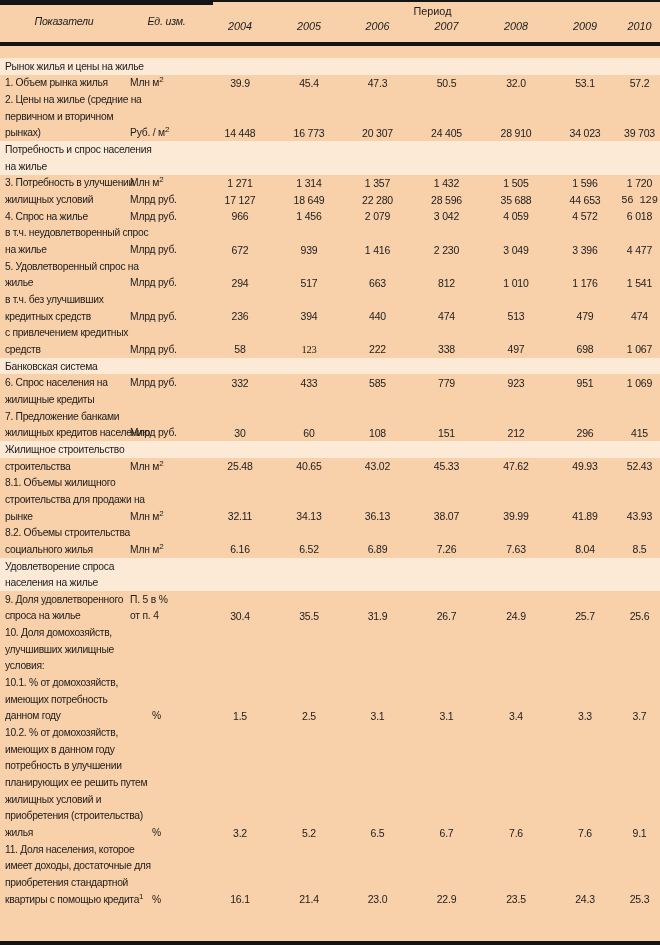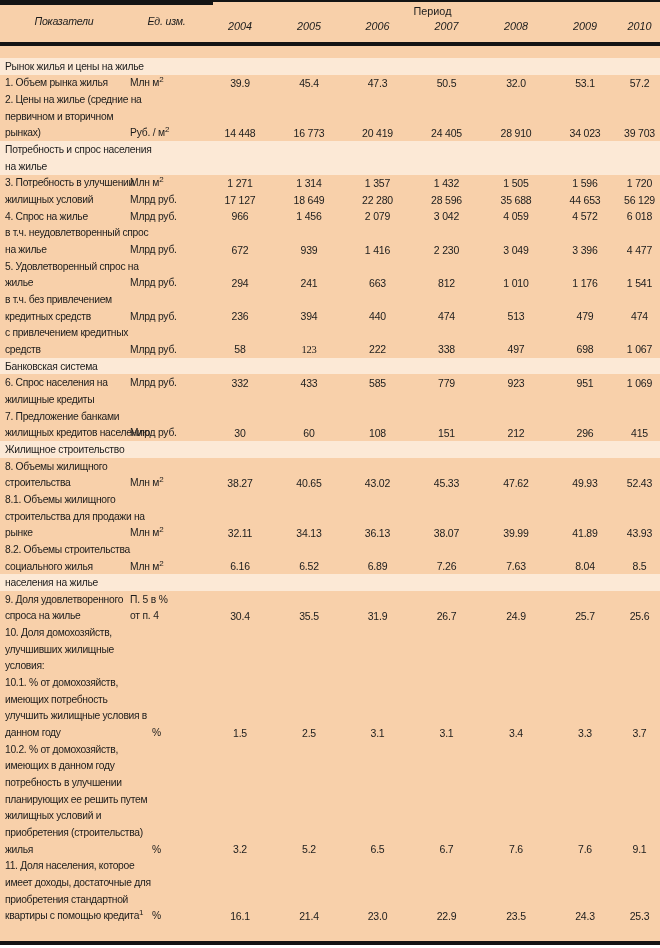--- a/index.html
+++ b/index.html
@@ -98,21 +98,21 @@
           <div class="c-val" style="width: 69px;"></div>
           <div class="c-val" style="width: 70px;"></div>
           <div class="c-val" style="width: 68px;"></div>
           <div class="c-val" style="width: 41px;"></div>
         </div>
         <div class="line data">
           <div class="c-label">рынках)</div>
           <div class="c-unit">Руб. / м<sup>2</sup></div>
           <div class="c-val" style="width: 70px;">14 448</div>
           <div class="c-val" style="width: 68px;">16 773</div>
-          <div class="c-val" style="width: 69px;">20 419</div>
+          <div class="c-val" style="width: 69px;">20 307</div>
           <div class="c-val" style="width: 69px;">24 405</div>
           <div class="c-val" style="width: 70px;">28 910</div>
           <div class="c-val" style="width: 68px;">34 023</div>
           <div class="c-val" style="width: 41px;">39 703</div>
         </div>
         <div class="line section">
           <div class="sec-label">Потребность и спрос населения</div>
         </div>
         <div class="line section">
           <div class="sec-label">на жилье</div>
@@ -130,21 +130,21 @@
         </div>
         <div class="line data">
           <div class="c-label">жилищных условий</div>
           <div class="c-unit">Млрд руб.</div>
           <div class="c-val" style="width: 70px;">17 127</div>
           <div class="c-val" style="width: 68px;">18 649</div>
           <div class="c-val" style="width: 69px;">22 280</div>
           <div class="c-val" style="width: 69px;">28 596</div>
           <div class="c-val" style="width: 70px;">35 688</div>
           <div class="c-val" style="width: 68px;">44 653</div>
-          <div class="c-val" style="width: 41px;">56 129</div>
+          <div class="c-val" style="width: 41px; font-family: Liberation Mono, monospace;">56 129</div>
         </div>
         <div class="line data">
           <div class="c-label">4. Спрос на жилье</div>
           <div class="c-unit">Млрд руб.</div>
           <div class="c-val" style="width: 70px;">966</div>
           <div class="c-val" style="width: 68px;">1 456</div>
           <div class="c-val" style="width: 69px;">2 079</div>
           <div class="c-val" style="width: 69px;">3 042</div>
           <div class="c-val" style="width: 70px;">4 059</div>
           <div class="c-val" style="width: 68px;">4 572</div>
@@ -180,29 +180,29 @@
           <div class="c-val" style="width: 69px;"></div>
           <div class="c-val" style="width: 69px;"></div>
           <div class="c-val" style="width: 70px;"></div>
           <div class="c-val" style="width: 68px;"></div>
           <div class="c-val" style="width: 41px;"></div>
         </div>
         <div class="line data">
           <div class="c-label">жилье</div>
           <div class="c-unit">Млрд руб.</div>
           <div class="c-val" style="width: 70px;">294</div>
-          <div class="c-val" style="width: 68px;">241</div>
+          <div class="c-val" style="width: 68px;">517</div>
           <div class="c-val" style="width: 69px;">663</div>
           <div class="c-val" style="width: 69px;">812</div>
           <div class="c-val" style="width: 70px;">1 010</div>
           <div class="c-val" style="width: 68px;">1 176</div>
           <div class="c-val" style="width: 41px;">1 541</div>
         </div>
         <div class="line data">
-          <div class="c-label">в т.ч. без привлечением</div>
+          <div class="c-label">в т.ч. без улучшивших</div>
           <div class="c-unit"></div>
           <div class="c-val" style="width: 70px;"></div>
           <div class="c-val" style="width: 68px;"></div>
           <div class="c-val" style="width: 69px;"></div>
           <div class="c-val" style="width: 69px;"></div>
           <div class="c-val" style="width: 70px;"></div>
           <div class="c-val" style="width: 68px;"></div>
           <div class="c-val" style="width: 41px;"></div>
         </div>
         <div class="line data">
@@ -282,34 +282,23 @@
           <div class="c-val" style="width: 69px;">108</div>
           <div class="c-val" style="width: 69px;">151</div>
           <div class="c-val" style="width: 70px;">212</div>
           <div class="c-val" style="width: 68px;">296</div>
           <div class="c-val" style="width: 41px;">415</div>
         </div>
         <div class="line section">
           <div class="sec-label">Жилищное строительство</div>
         </div>
         <div class="line data">
-          <div class="c-label">8. Объемы жилищного</div>
-          <div class="c-unit"></div>
-          <div class="c-val" style="width: 70px;"></div>
-          <div class="c-val" style="width: 68px;"></div>
-          <div class="c-val" style="width: 69px;"></div>
-          <div class="c-val" style="width: 69px;"></div>
-          <div class="c-val" style="width: 70px;"></div>
-          <div class="c-val" style="width: 68px;"></div>
-          <div class="c-val" style="width: 41px;"></div>
-        </div>
-        <div class="line data">
           <div class="c-label">строительства</div>
           <div class="c-unit">Млн м<sup>2</sup></div>
-          <div class="c-val" style="width: 70px;">38.27</div>
+          <div class="c-val" style="width: 70px;">25.48</div>
           <div class="c-val" style="width: 68px;">40.65</div>
           <div class="c-val" style="width: 69px;">43.02</div>
           <div class="c-val" style="width: 69px;">45.33</div>
           <div class="c-val" style="width: 70px;">47.62</div>
           <div class="c-val" style="width: 68px;">49.93</div>
           <div class="c-val" style="width: 41px;">52.43</div>
         </div>
         <div class="line data">
           <div class="c-label">8.1. Объемы жилищного</div>
           <div class="c-unit"></div>
@@ -359,20 +348,23 @@
           <div class="c-unit">Млн м<sup>2</sup></div>
           <div class="c-val" style="width: 70px;">6.16</div>
           <div class="c-val" style="width: 68px;">6.52</div>
           <div class="c-val" style="width: 69px;">6.89</div>
           <div class="c-val" style="width: 69px;">7.26</div>
           <div class="c-val" style="width: 70px;">7.63</div>
           <div class="c-val" style="width: 68px;">8.04</div>
           <div class="c-val" style="width: 41px;">8.5</div>
         </div>
         <div class="line section">
+          <div class="sec-label">Удовлетворение спроса</div>
+        </div>
+        <div class="line section">
           <div class="sec-label">населения на жилье</div>
         </div>
         <div class="line data">
           <div class="c-label">9. Доля удовлетворенного</div>
           <div class="c-unit">П. 5 в %</div>
           <div class="c-val" style="width: 70px;"></div>
           <div class="c-val" style="width: 68px;"></div>
           <div class="c-val" style="width: 69px;"></div>
           <div class="c-val" style="width: 69px;"></div>
           <div class="c-val" style="width: 70px;"></div>
@@ -439,31 +431,20 @@
           <div class="c-unit"></div>
           <div class="c-val" style="width: 70px;"></div>
           <div class="c-val" style="width: 68px;"></div>
           <div class="c-val" style="width: 69px;"></div>
           <div class="c-val" style="width: 69px;"></div>
           <div class="c-val" style="width: 70px;"></div>
           <div class="c-val" style="width: 68px;"></div>
           <div class="c-val" style="width: 41px;"></div>
         </div>
         <div class="line data">
-          <div class="c-label">улучшить жилищные условия в</div>
-          <div class="c-unit"></div>
-          <div class="c-val" style="width: 70px;"></div>
-          <div class="c-val" style="width: 68px;"></div>
-          <div class="c-val" style="width: 69px;"></div>
-          <div class="c-val" style="width: 69px;"></div>
-          <div class="c-val" style="width: 70px;"></div>
-          <div class="c-val" style="width: 68px;"></div>
-          <div class="c-val" style="width: 41px;"></div>
-        </div>
-        <div class="line data">
           <div class="c-label">данном году</div>
           <div class="c-unit u-indent">%</div>
           <div class="c-val" style="width: 70px;">1.5</div>
           <div class="c-val" style="width: 68px;">2.5</div>
           <div class="c-val" style="width: 69px;">3.1</div>
           <div class="c-val" style="width: 69px;">3.1</div>
           <div class="c-val" style="width: 70px;">3.4</div>
           <div class="c-val" style="width: 68px;">3.3</div>
           <div class="c-val" style="width: 41px;">3.7</div>
         </div>

